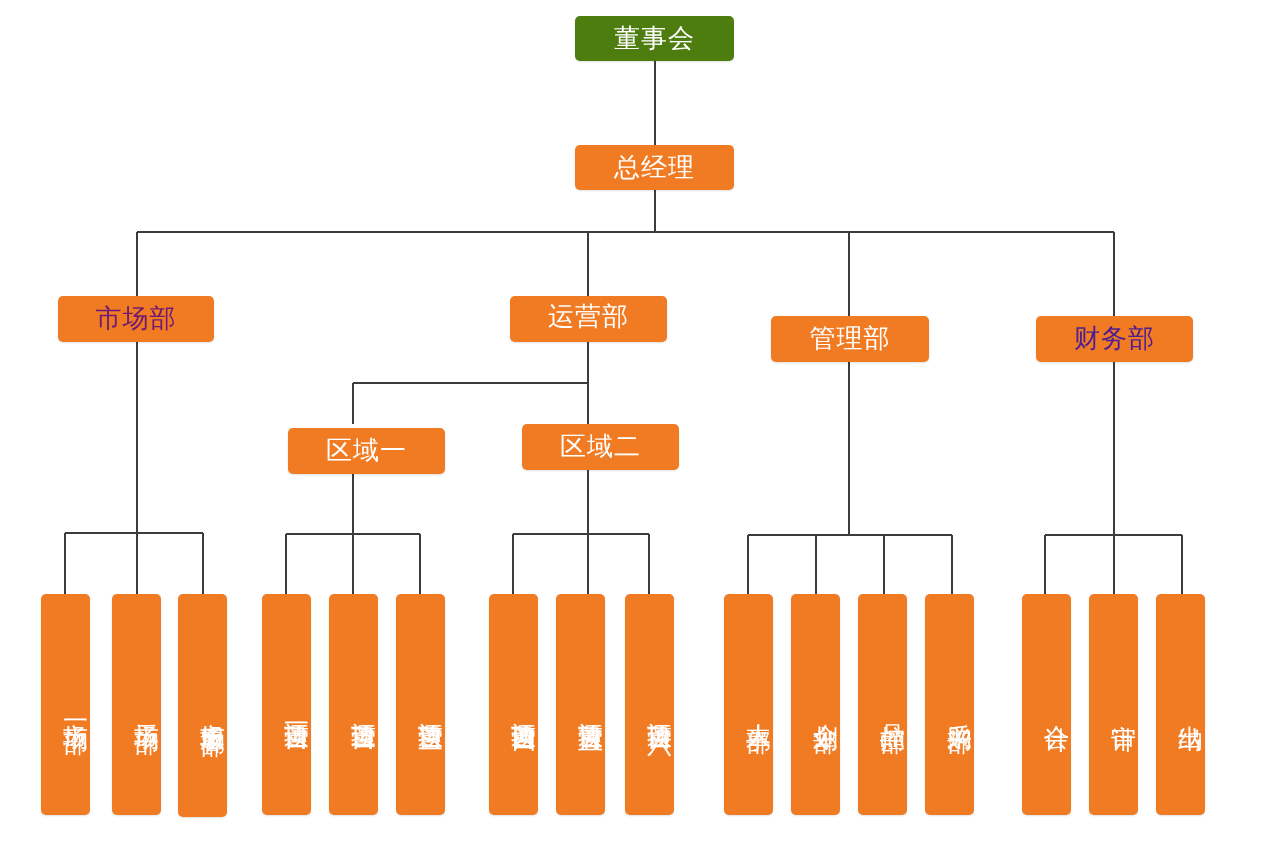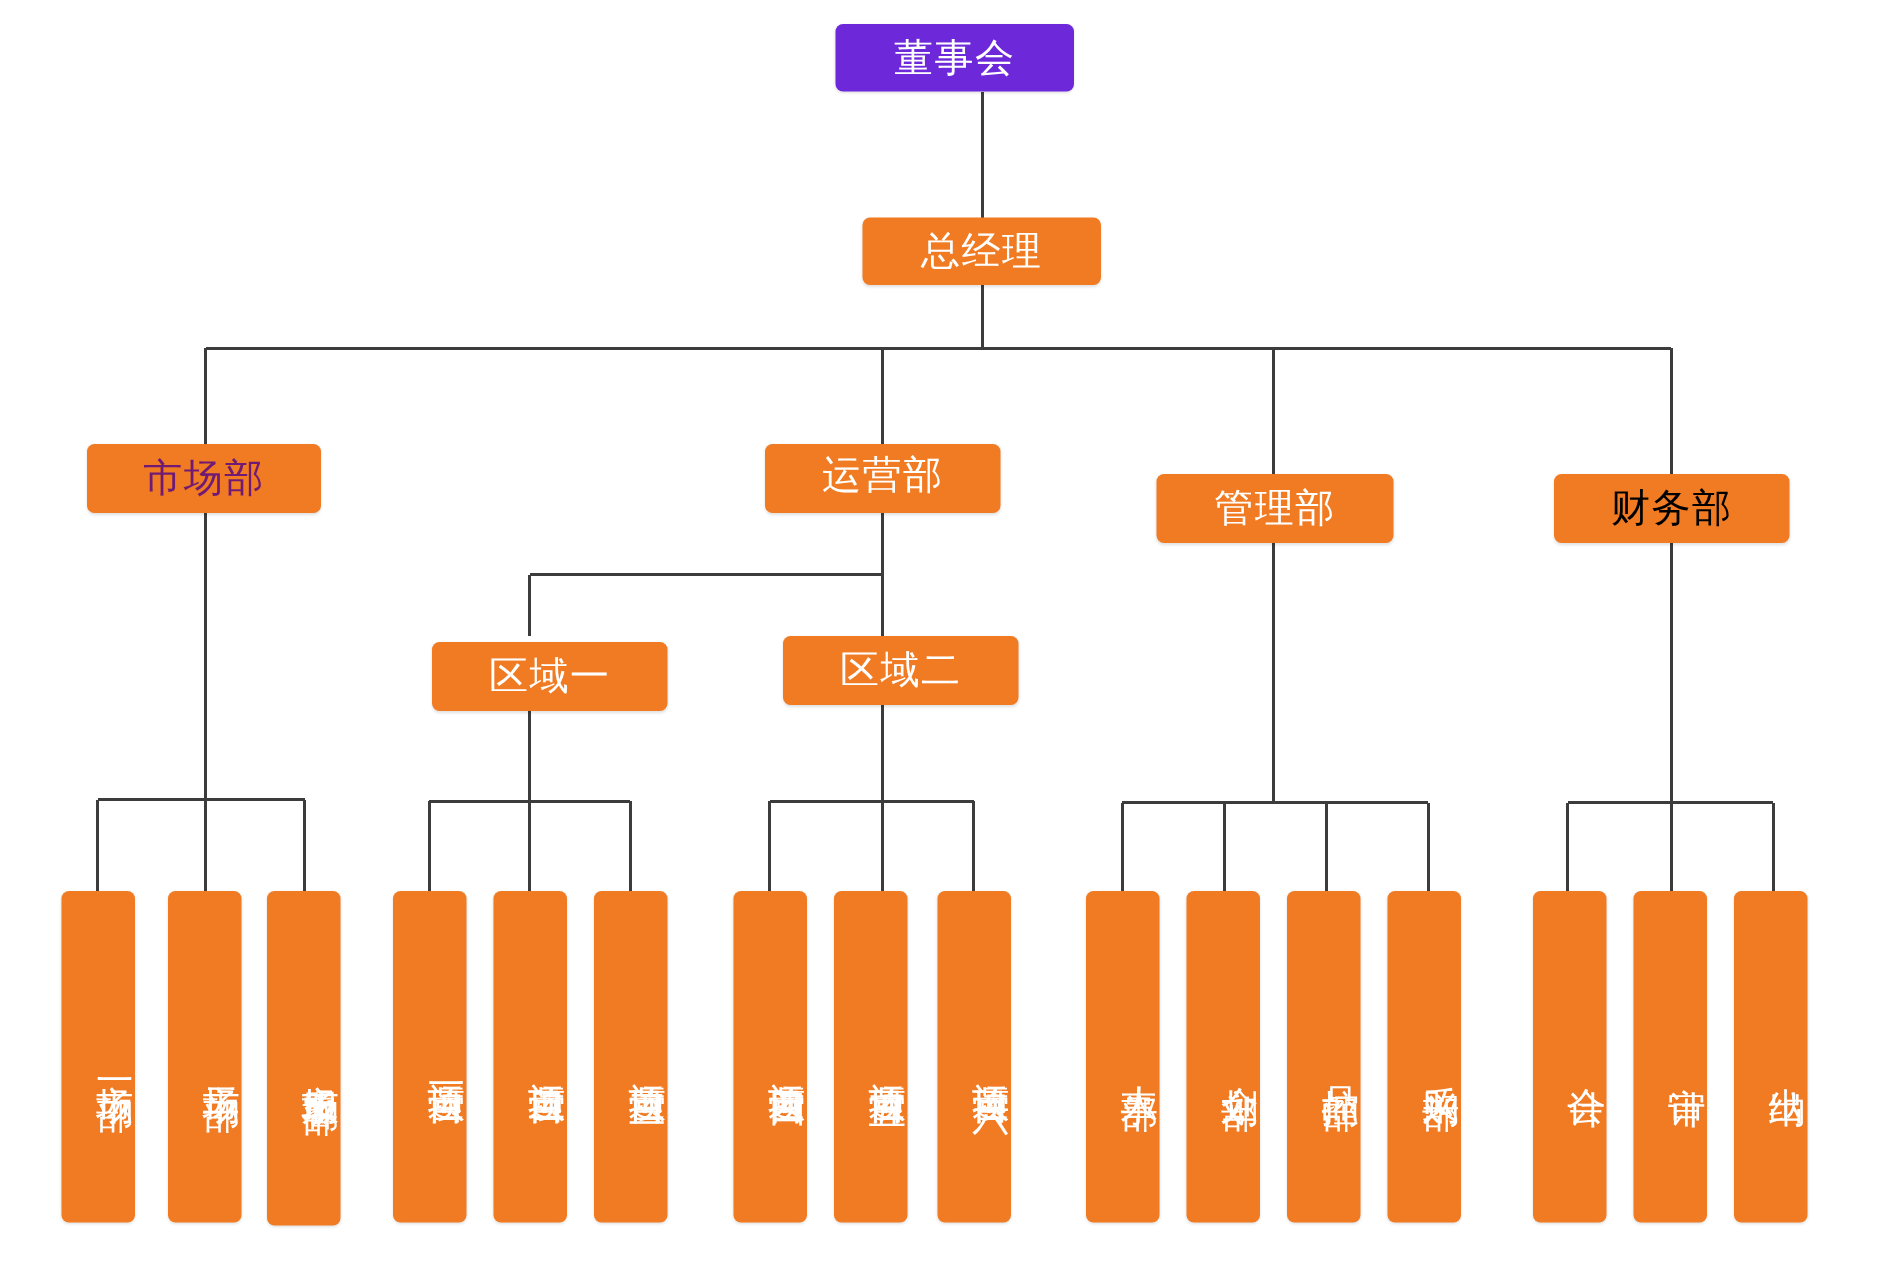--- a/index.html
+++ b/index.html
@@ -111,38 +111,38 @@
       <path d="M 952,535 L 952,594"></path>
 
       <path d="M 1114,362 L 1114,535"></path>
       <path d="M 1045,535 L 1182,535"></path>
       <path d="M 1045,535 L 1045,594"></path>
       <path d="M 1114,535 L 1114,594"></path>
       <path d="M 1182,535 L 1182,594"></path>
     </g>
   </svg>
 
-  <div class="node horiz" style="left: 557px; top: 16px; width: 159px; height: 45px; background: #6d28d9; color: rgb(255, 255, 255);">
+  <div class="node horiz" style="left: 575px; top: 16px; width: 159px; height: 45px; background: #4d7c0f; color: rgb(255, 255, 255);">
     <span class="lbl">董事会</span>
   </div>
 
   <div class="node horiz" style="left: 575px; top: 145px; width: 159px; height: 45px; background: rgb(240, 123, 34); color: rgb(255, 255, 255);">
     <span class="lbl">总经理</span>
   </div>
 
   <div class="node horiz" style="left: 58px; top: 296px; width: 156px; height: 46px; background: rgb(240, 123, 34); color: #701a75;">
     <span class="lbl">市场部</span>
   </div>
   <div class="node horiz" style="left: 510px; top: 296px; width: 157px; height: 46px; background: rgb(240, 123, 34); color: rgb(255, 255, 255); font-family: Liberation Mono, monospace;">
     <span class="lbl">运营部</span>
   </div>
   <div class="node horiz" style="left: 771px; top: 316px; width: 158px; height: 46px; background: rgb(240, 123, 34); color: rgb(255, 255, 255);">
     <span class="lbl">管理部</span>
   </div>
-  <div class="node horiz" style="left: 1036px; top: 316px; width: 157px; height: 46px; background: rgb(240, 123, 34); color: #000000;">
+  <div class="node horiz" style="left: 1036px; top: 316px; width: 157px; height: 46px; background: rgb(240, 123, 34); color: #4c1d95;">
     <span class="lbl">财务部</span>
   </div>
 
   <div class="node horiz" style="left: 288px; top: 428px; width: 157px; height: 46px; background: rgb(240, 123, 34); color: rgb(255, 255, 255);">
     <span class="lbl">区域一</span>
   </div>
   <div class="node horiz" style="left: 510px; top: 424px; width: 157px; height: 46px; background: rgb(240, 123, 34); color: rgb(255, 255, 255); margin-left: 12px;">
     <span class="lbl">区域二</span>
   </div>
 

